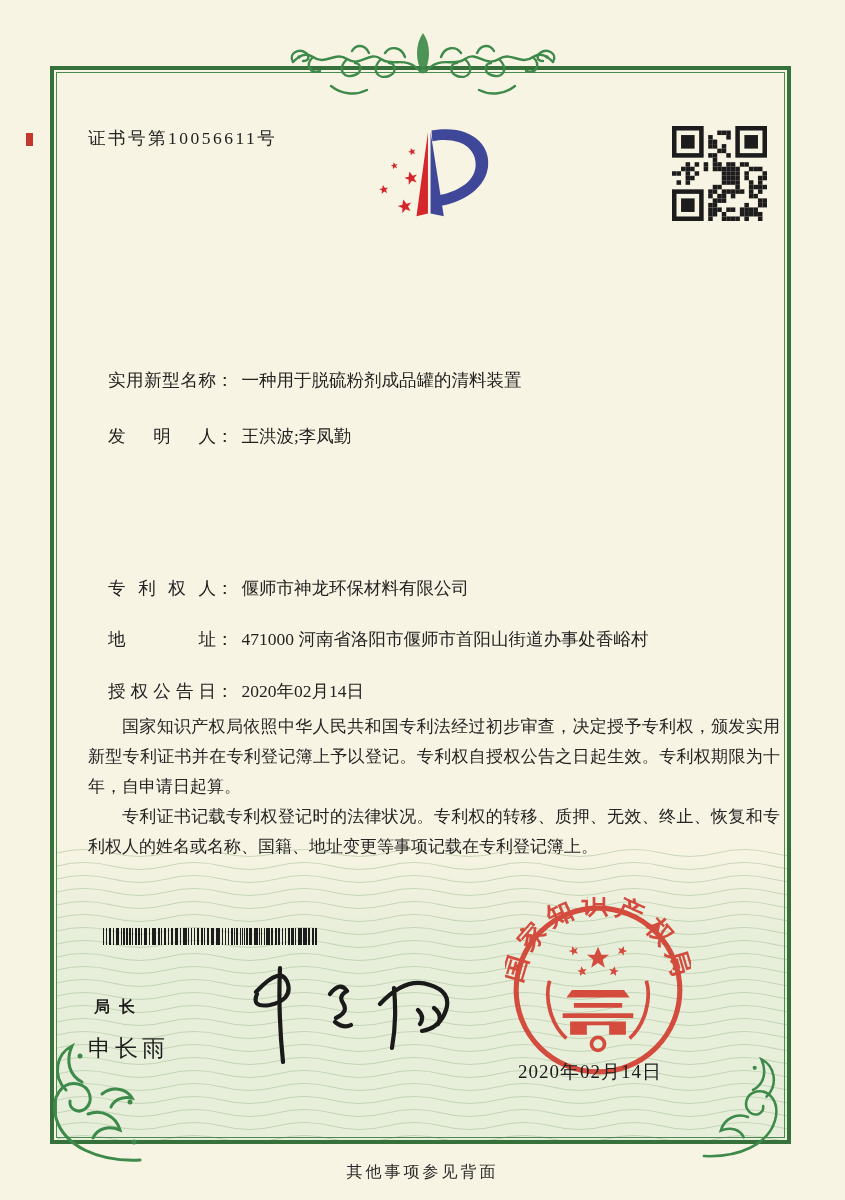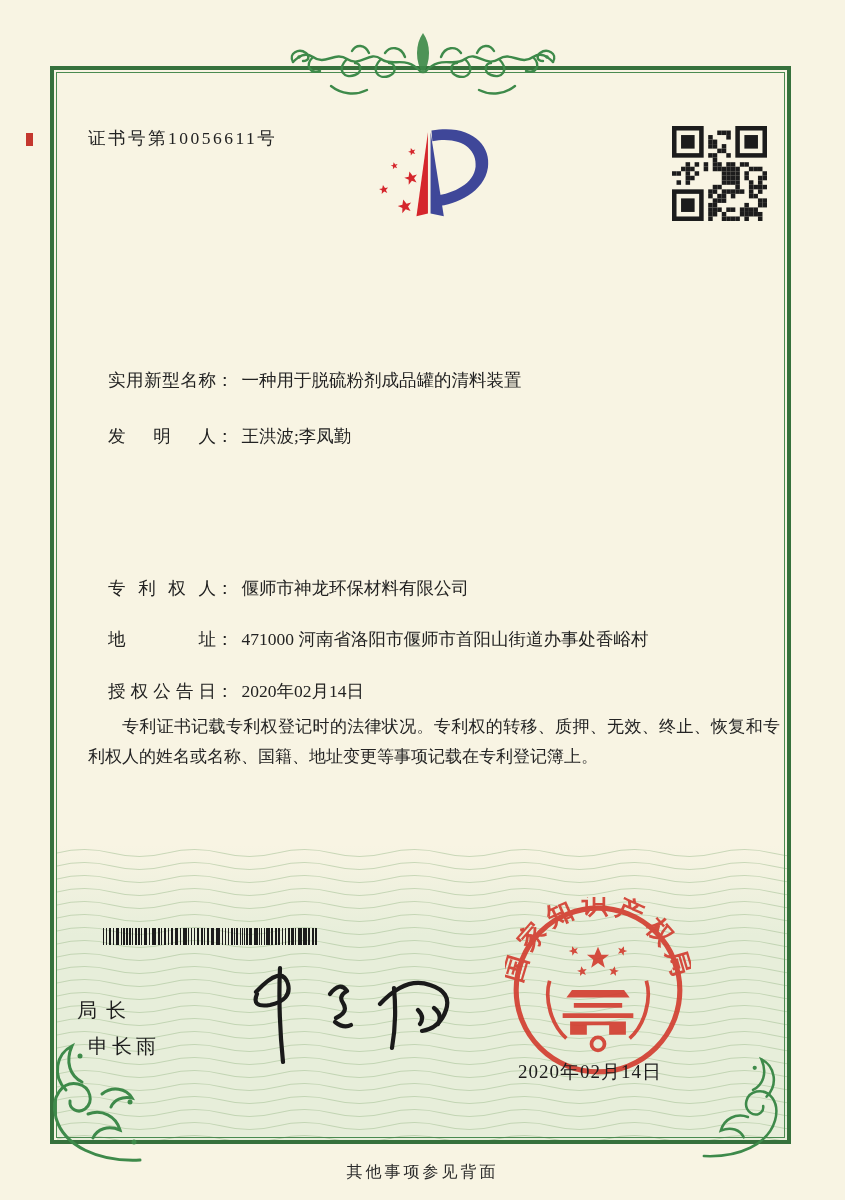--- a/index.html
+++ b/index.html
@@ -48,22 +48,22 @@
   
   .body-text {
     position:absolute; left:88px; top:712px; width:692px;
     font-size:17px; line-height:30px; text-align:justify; color:#242424;
   }
   .body-text p { text-indent:2em; }
   
   .barcode { position:absolute; left:103px; top:928px; width:218px; height:17px; font-size:0; white-space:nowrap; }
   .barcode i { display:inline-block; height:100%; background:#1c1c1c; }
   
-  .director-label { position:absolute; left:77px; top:997px; font-size:20px; letter-spacing:9px; }
-  .director-name  { position:absolute; left:88px; top:1033px; font-size:20px; letter-spacing:4px; }
+  .director-label { position:absolute; left:94px; top:997px; font-size:16px; letter-spacing:9px;font-weight:bold; }
+  .director-name  { position:absolute; left:88px; top:1033px; font-size:23px; letter-spacing:4px; }
   .signature { position:absolute; left:238px; top:958px; }
   .seal { position:absolute; left:505px; top:897px; opacity:.9; }
   .seal-date { position:absolute; left:518px; top:1059px; font-size:19px; letter-spacing:1px; color:#1d1d1d; }
   
   .page-num { position:absolute; left:0; top:1112px; width:100%; text-align:center; font-size:15.5px; letter-spacing:2px; }
   .back-note { position:absolute; left:0; top:1162px; width:100%; text-align:center; font-size:16px; letter-spacing:3px; color:#2a2a2a; }
 </style>
 </head>
 <body>
 
@@ -290,20 +290,21 @@
     <span class="lbl">专利权人</span><span class="colon">：</span><span class="val">偃师市神龙环保材料有限公司</span>
   </div>
   <div class="row r6">
     <span class="lbl">地址</span><span class="colon">：</span><span class="val">471000 河南省洛阳市偃师市首阳山街道办事处香峪村</span>
   </div>
   <div class="row r7">
     <span class="lbl">授权公告日</span><span class="colon">：</span><span class="val">2020年02月14日</span>
   </div>
 
   <div class="body-text">
+    <p>国家知识产权局依照中华人民共和国专利法经过初步审查，决定授予专利权，颁发实用新型专利证书并在专利登记簿上予以登记。专利权自授权公告之日起生效。专利权期限为十年，自申请日起算。</p>
     <p>专利证书记载专利权登记时的法律状况。专利权的转移、质押、无效、终止、恢复和专利权人的姓名或名称、国籍、地址变更等事项记载在专利登记簿上。</p>
   </div>
 
   <div class="barcode" id="barcode"><i style="width: 1px; margin-right: 2px;"></i><i style="width: 1px; margin-right: 2px;"></i><i style="width: 2px; margin-right: 2px;"></i><i style="width: 1px; margin-right: 2px;"></i><i style="width: 3px; margin-right: 2px;"></i><i style="width: 1px; margin-right: 1px;"></i><i style="width: 2px; margin-right: 1px;"></i><i style="width: 2px; margin-right: 1px;"></i><i style="width: 2px; margin-right: 1px;"></i><i style="width: 1px; margin-right: 2px;"></i><i style="width: 2px; margin-right: 1px;"></i><i style="width: 2px; margin-right: 1px;"></i><i style="width: 1px; margin-right: 2px;"></i><i style="width: 3px; margin-right: 2px;"></i><i style="width: 1px; margin-right: 2px;"></i><i style="width: 4px; margin-right: 2px;"></i><i style="width: 2px; margin-right: 1px;"></i><i style="width: 1px; margin-right: 2px;"></i><i style="width: 2px; margin-right: 2px;"></i><i style="width: 1px; margin-right: 2px;"></i><i style="width: 2px; margin-right: 2px;"></i><i style="width: 3px; margin-right: 2px;"></i><i style="width: 1px; margin-right: 2px;"></i><i style="width: 4px; margin-right: 1px;"></i><i style="width: 1px; margin-right: 2px;"></i><i style="width: 1px; margin-right: 2px;"></i><i style="width: 1px; margin-right: 2px;"></i><i style="width: 2px; margin-right: 2px;"></i><i style="width: 2px; margin-right: 1px;"></i><i style="width: 1px; margin-right: 2px;"></i><i style="width: 2px; margin-right: 2px;"></i><i style="width: 3px; margin-right: 2px;"></i><i style="width: 4px; margin-right: 2px;"></i><i style="width: 1px; margin-right: 2px;"></i><i style="width: 1px; margin-right: 2px;"></i><i style="width: 1px; margin-right: 2px;"></i><i style="width: 2px; margin-right: 1px;"></i><i style="width: 1px; margin-right: 1px;"></i><i style="width: 2px; margin-right: 2px;"></i><i style="width: 1px; margin-right: 1px;"></i><i style="width: 1px; margin-right: 1px;"></i><i style="width: 1px; margin-right: 1px;"></i><i style="width: 2px; margin-right: 1px;"></i><i style="width: 3px; margin-right: 2px;"></i><i style="width: 4px; margin-right: 1px;"></i><i style="width: 1px; margin-right: 1px;"></i><i style="width: 1px; margin-right: 2px;"></i><i style="width: 1px; margin-right: 1px;"></i><i style="width: 4px; margin-right: 1px;"></i><i style="width: 2px; margin-right: 2px;"></i><i style="width: 2px; margin-right: 1px;"></i><i style="width: 2px; margin-right: 2px;"></i><i style="width: 1px; margin-right: 2px;"></i><i style="width: 1px; margin-right: 2px;"></i><i style="width: 2px; margin-right: 1px;"></i><i style="width: 3px; margin-right: 1px;"></i><i style="width: 1px; margin-right: 2px;"></i><i style="width: 4px; margin-right: 1px;"></i><i style="width: 4px; margin-right: 1px;"></i><i style="width: 2px; margin-right: 2px;"></i><i style="width: 2px; margin-right: 1px;"></i><i style="width: 2px; margin-right: 1px;"></i></div>
 
   <div class="director-label">局长</div>
   <div class="director-name">申长雨</div>
   <svg class="signature" width="218" height="112" viewBox="0 0 218 112">
     <g stroke="#1a1a1a" fill="none" stroke-width="4.2" stroke-linecap="round" stroke-linejoin="round">
       <path d="M18 34 Q44 6 50 26 Q54 42 32 47 Q13 50 19 36"></path>

